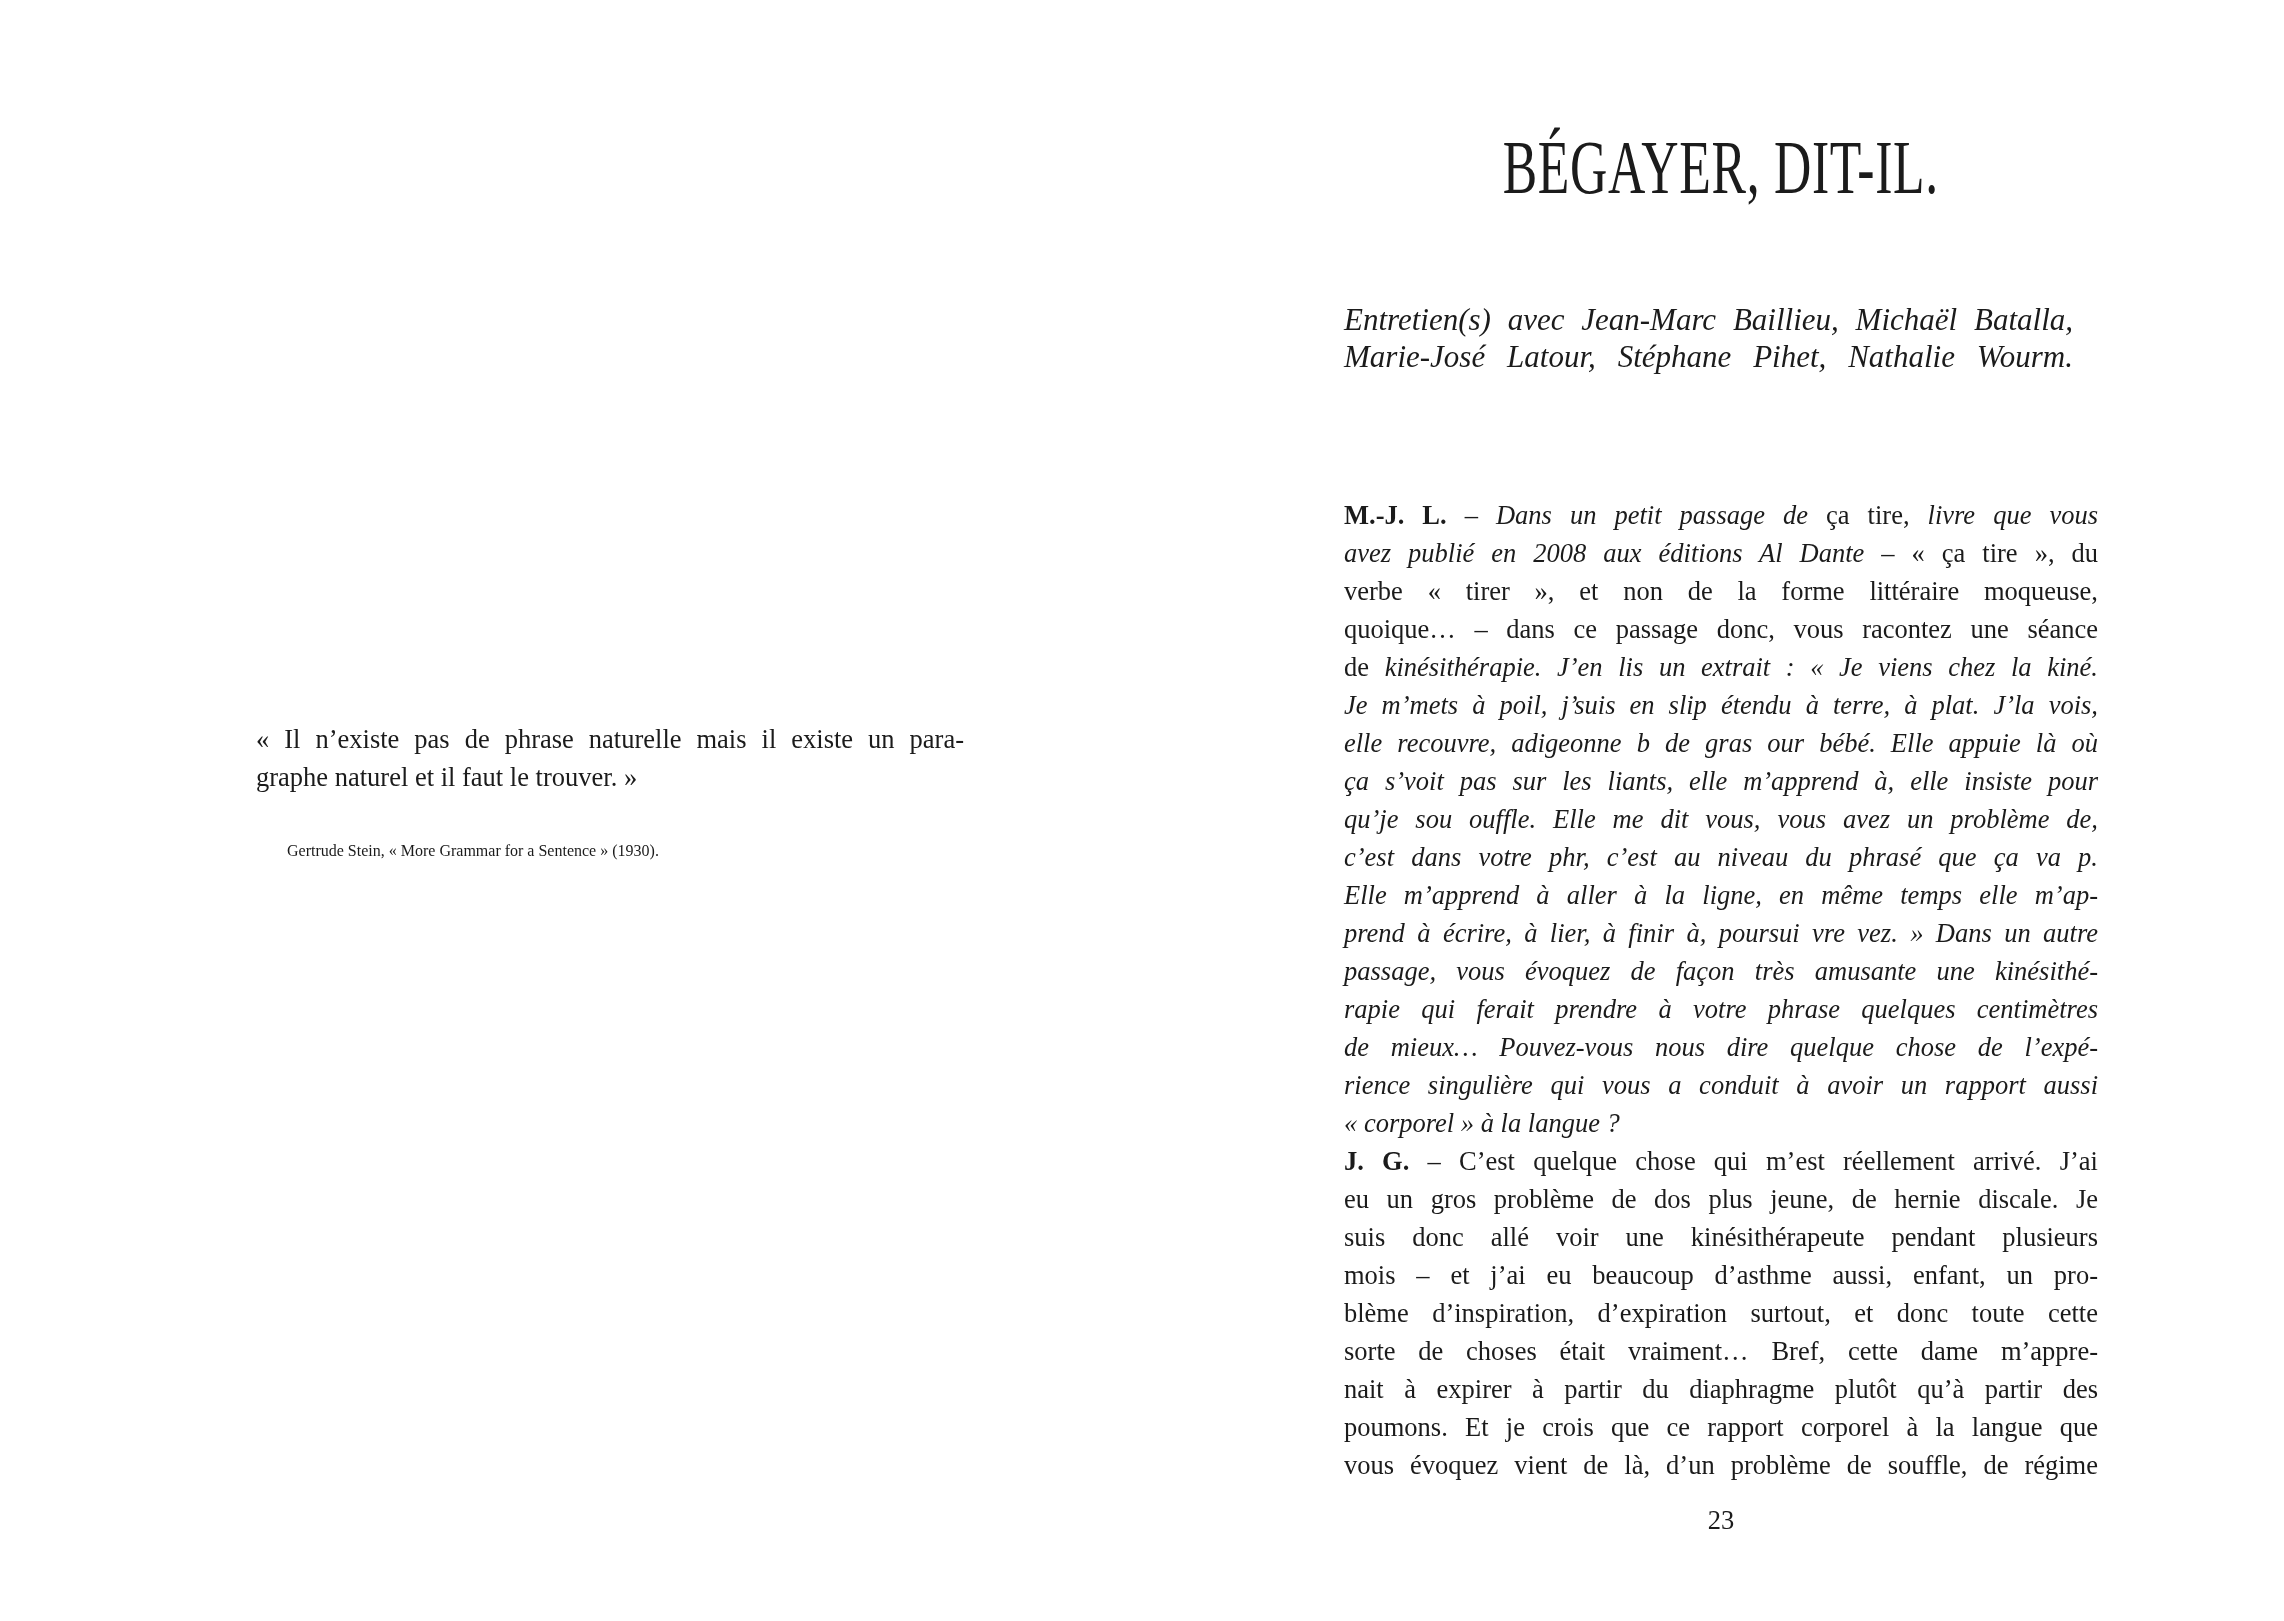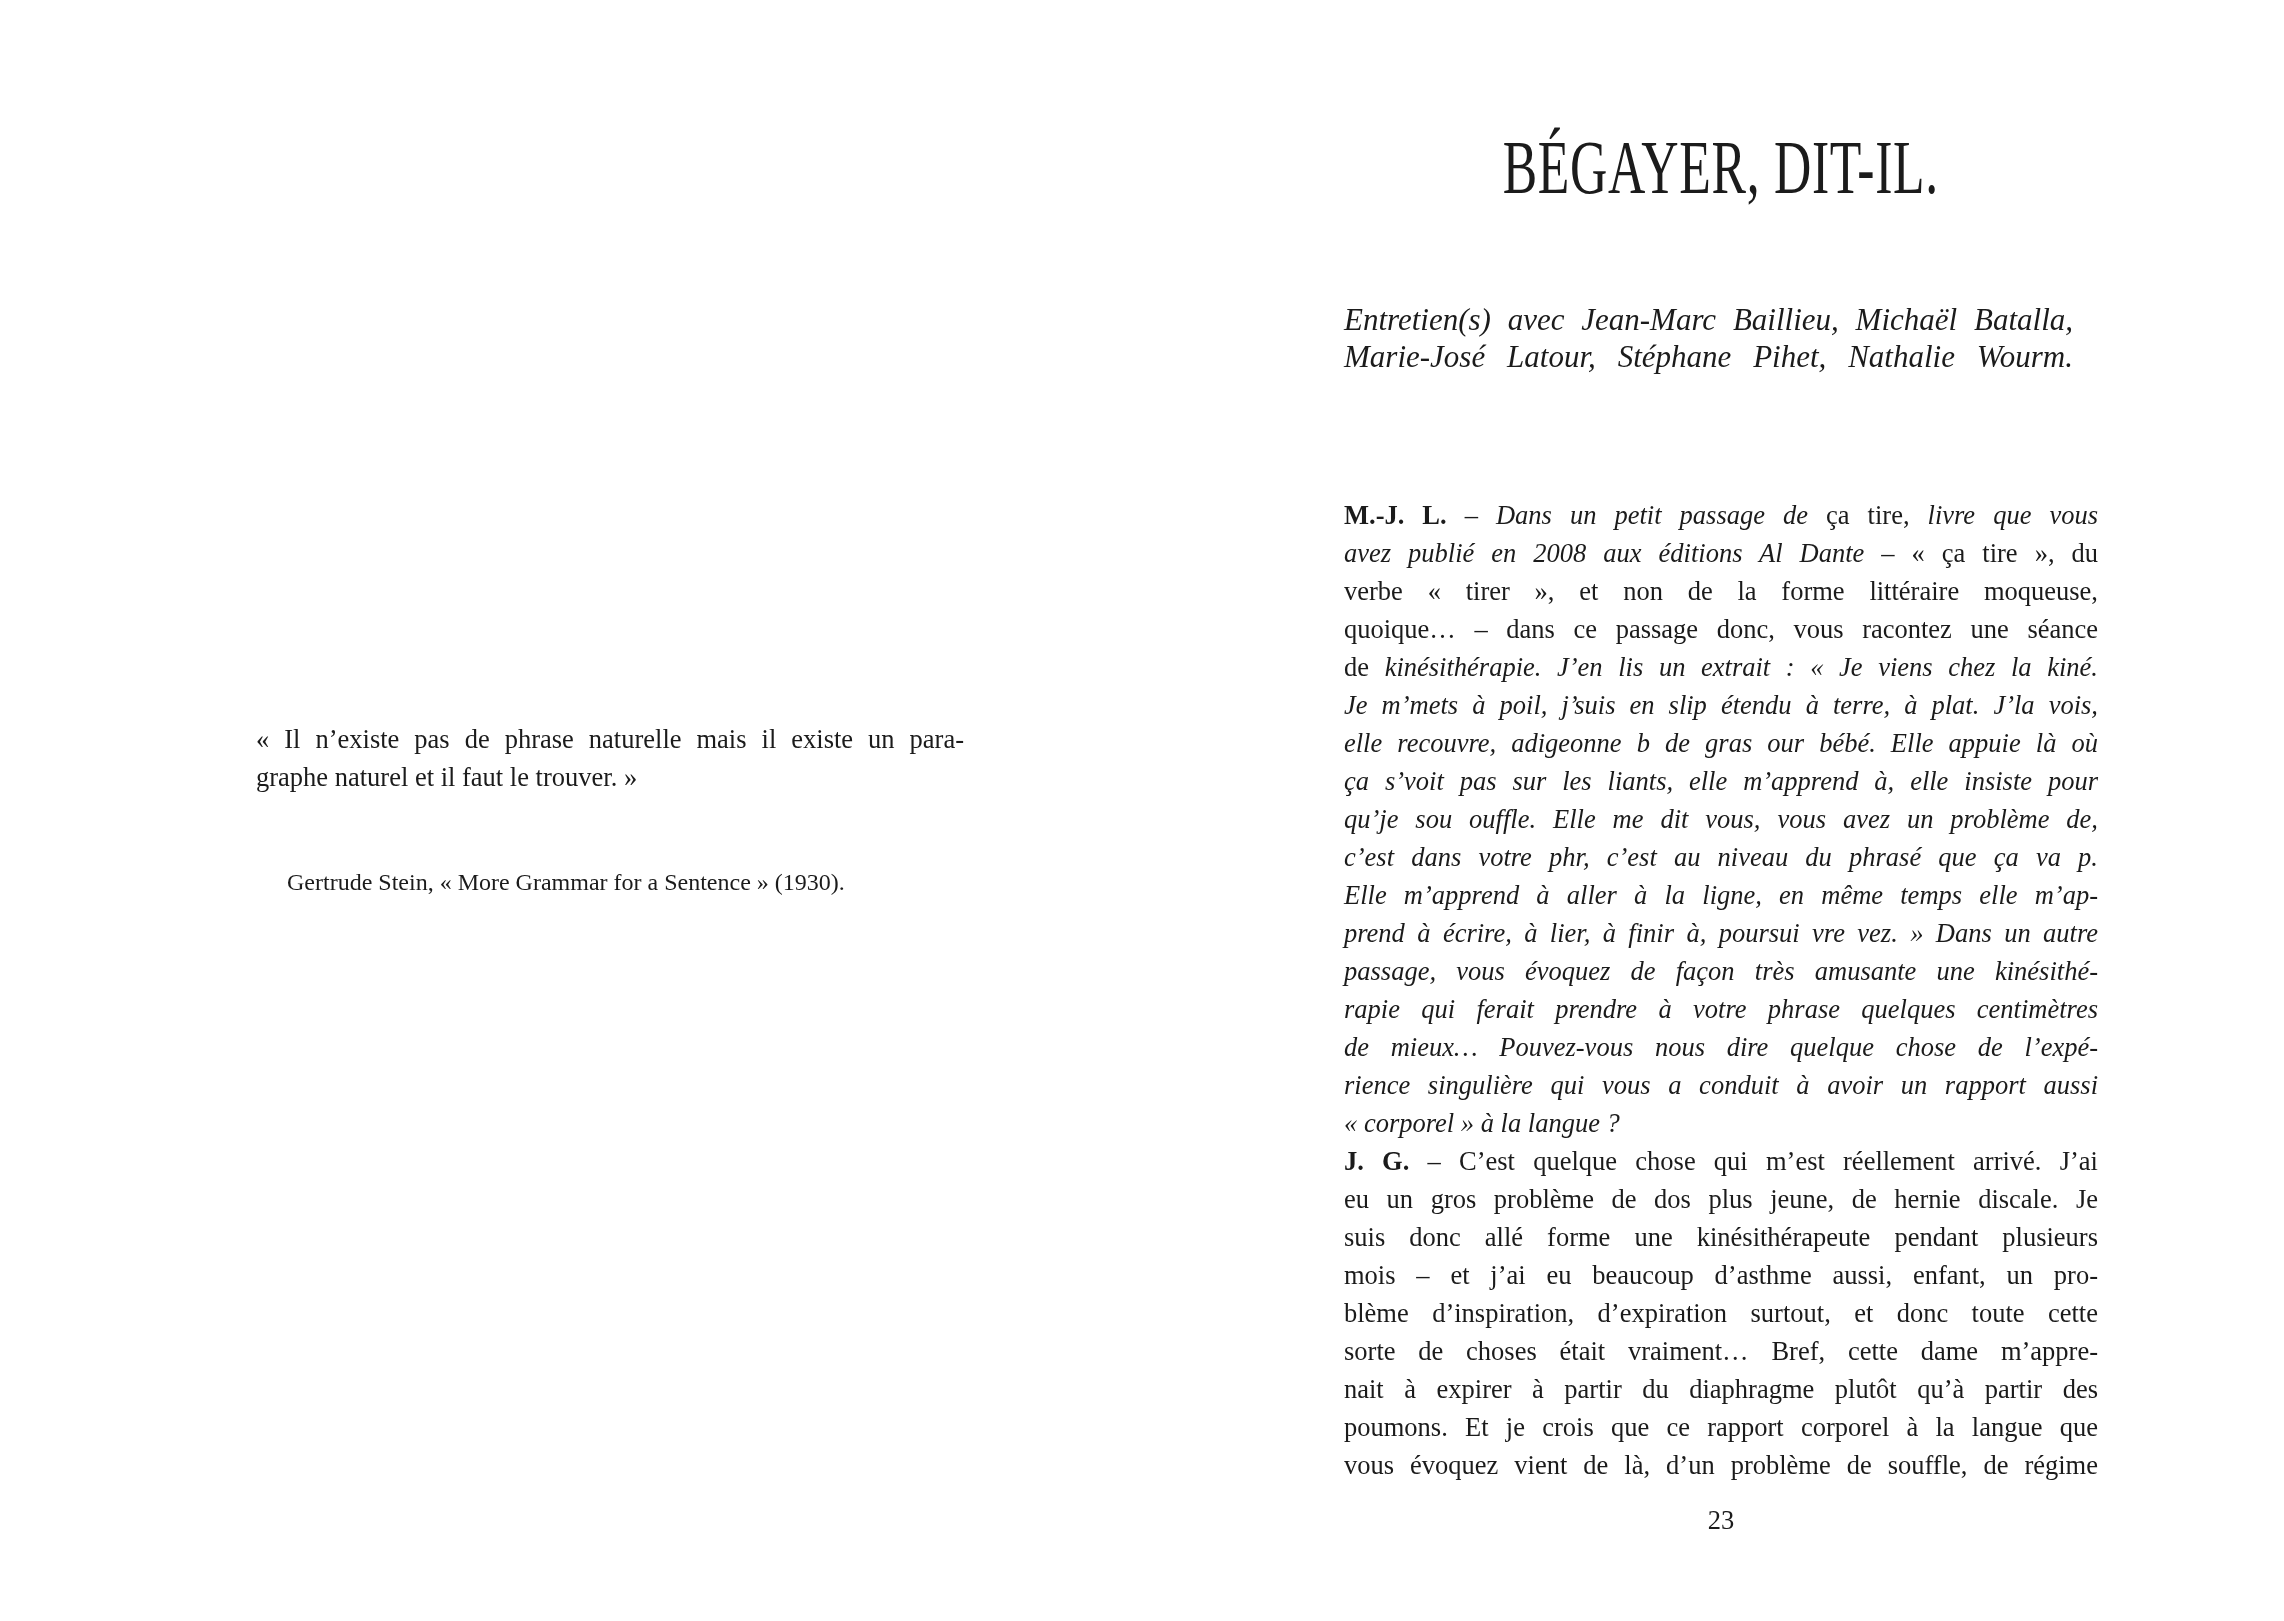--- a/index.html
+++ b/index.html
@@ -22,23 +22,22 @@
     left: 256px;
     top: 720px;
     width: 708px;
     font-size: 26.5px;
     line-height: 38px;
   }
   .attribution {
     left: 287px;
     top: 834px;
     width: 745px;
-    font-size: 24px;
+    font-size: 16px;
     line-height: 33px;
-    margin-top: 32px;
   }
 
   
   .chapter-title {
     left: 1344px;
     top: 123px;
     width: 754px;
     text-align: center;
     white-space: nowrap;
   }
@@ -119,21 +118,21 @@
     <div class="line"><span class="i">c’est dans votre phr, c’est au niveau du phrasé que ça va p.</span></div>
     <div class="line"><span class="i">Elle m’apprend à aller à la ligne, en même temps elle m’ap-</span></div>
     <div class="line"><span class="i">prend à écrire, à lier, à finir à, poursui vre vez. » Dans un autre</span></div>
     <div class="line"><span class="i">passage, vous évoquez de façon très amusante une kinésithé-</span></div>
     <div class="line"><span class="i">rapie qui ferait prendre à votre phrase quelques centimètres</span></div>
     <div class="line"><span class="i">de mieux… Pouvez-vous nous dire quelque chose de l’expé-</span></div>
     <div class="line"><span class="i">rience singulière qui vous a conduit à avoir un rapport aussi</span></div>
     <div class="line end"><span class="i">« corporel » à la langue ?</span></div>
     <div class="line"><span class="b">J. G.</span><span class="r"> – C’est quelque chose qui m’est réellement arrivé. J’ai</span></div>
     <div class="line"><span class="r">eu un gros problème de dos plus jeune, de hernie discale. Je</span></div>
-    <div class="line"><span class="r">suis donc allé forme une kinésithérapeute pendant plusieurs</span></div>
+    <div class="line"><span class="r">suis donc allé voir une kinésithérapeute pendant plusieurs</span></div>
     <div class="line"><span class="r">mois – et j’ai eu beaucoup d’asthme aussi, enfant, un pro-</span></div>
     <div class="line"><span class="r">blème d’inspiration, d’expiration surtout, et donc toute cette</span></div>
     <div class="line"><span class="r">sorte de choses était vraiment… Bref, cette dame m’appre-</span></div>
     <div class="line"><span class="r">nait à expirer à partir du diaphragme plutôt qu’à partir des</span></div>
     <div class="line"><span class="r">poumons. Et je crois que ce rapport corporel à la langue que</span></div>
     <div class="line"><span class="r">vous évoquez vient de là, d’un problème de souffle, de régime</span></div>
   </div>
 
 <div class="abs page-number">23</div>
 

